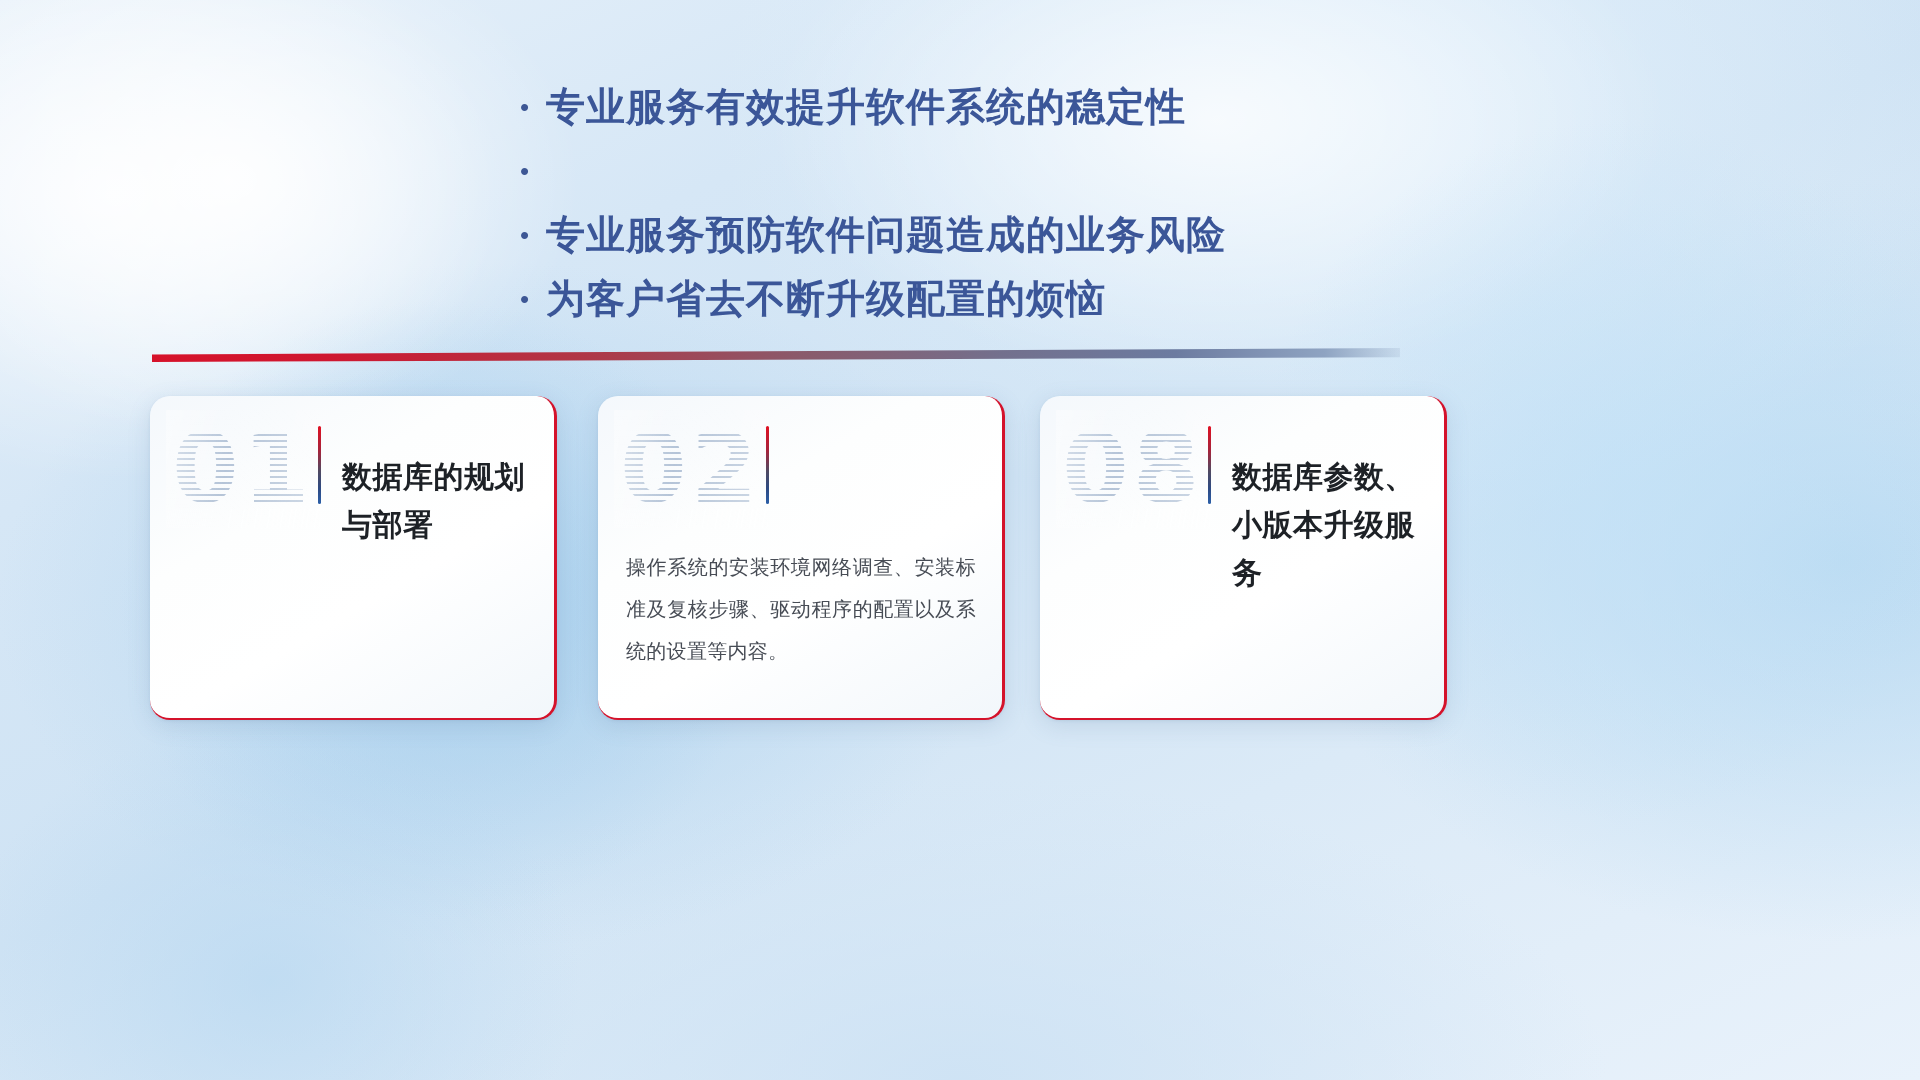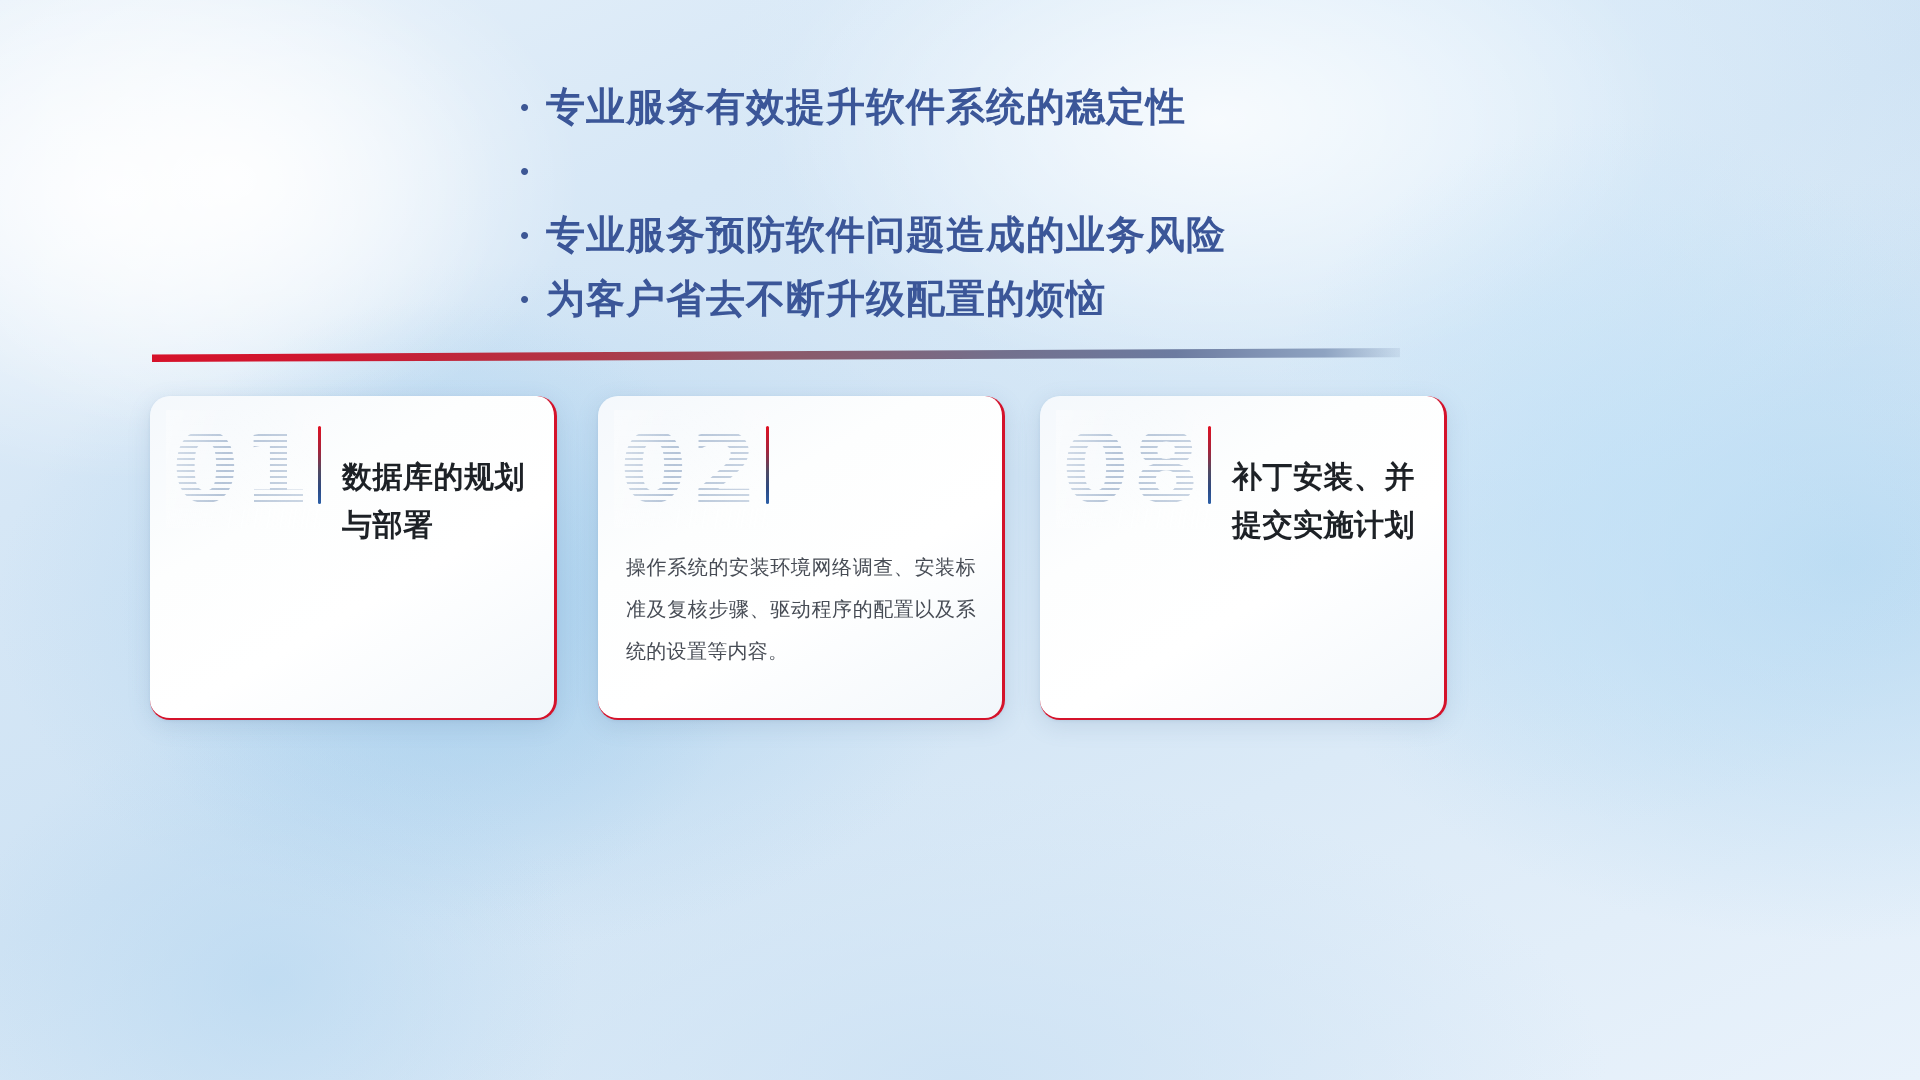--- a/index.html
+++ b/index.html
@@ -160,17 +160,17 @@
       <div class="wm">02</div>
       <div class="accent-bar"></div>
     </div>
     <div class="card-desc">操作系统的安装环境网络调查、安装标准及复核步骤、驱动程序的配置以及系统的设置等内容。</div>
   </div>
 
   <div class="card" id="card-3">
     <div class="card-head">
       <div class="wm">08</div>
       <div class="accent-bar"></div>
-      <div class="card-title">补丁安装、并提交实施计划</div>
+      <div class="card-title">数据库参数、小版本升级服务</div>
     </div>
   </div>
 
 </div>
 
 </body></html>

